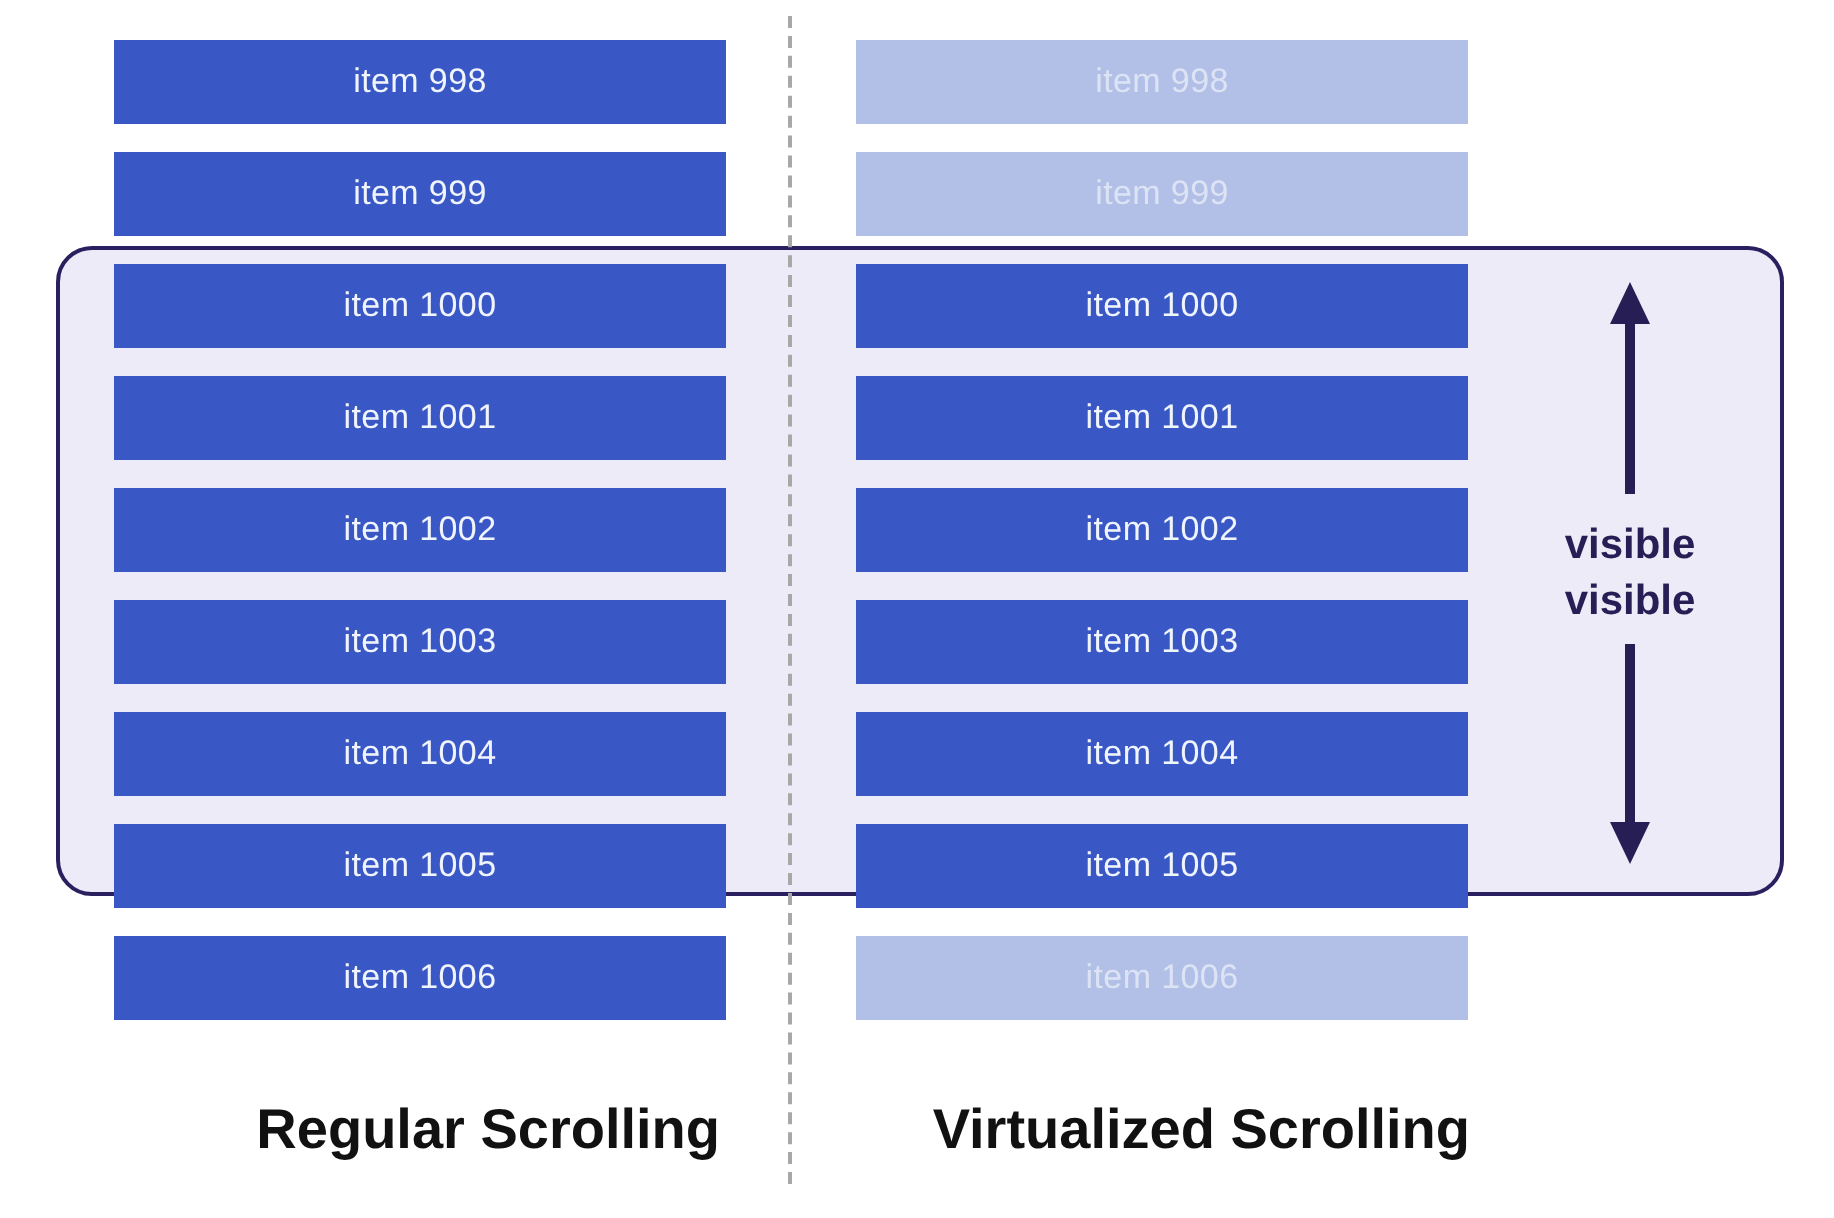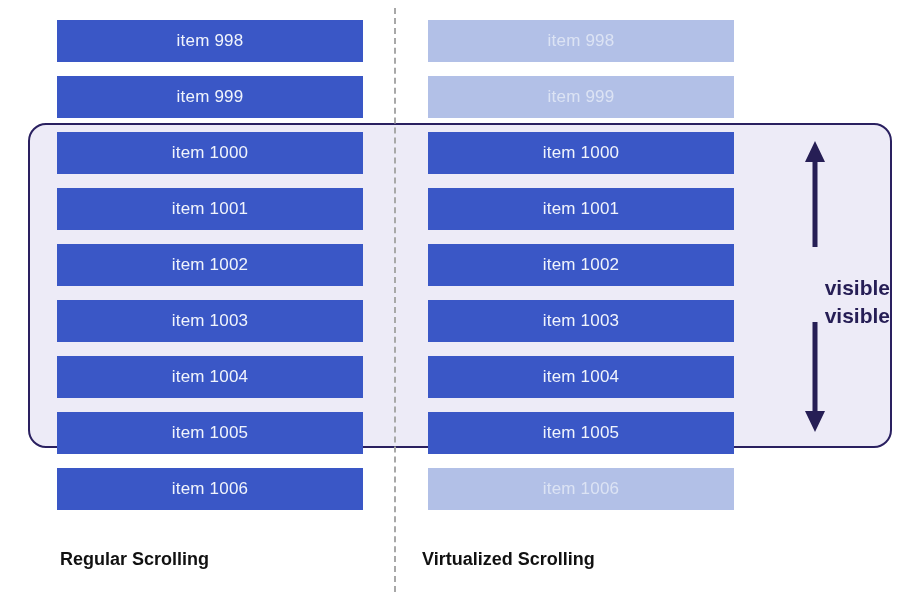--- a/index.html
+++ b/index.html
@@ -57,49 +57,49 @@
     justify-content: center;
     letter-spacing: 0.2px;
   }
   .bar.faded {
     background: var(--bar-faded);
     color: var(--bar-text-faded);
   }
   .viewport-label {
     position: absolute;
     left: 740px;
-    top: 274px;
+    top: 259px;
     width: 150px;
-    text-align: right;
+    text-align: center;
     font-size: 21px;
     font-weight: bold;
     line-height: 1.32;
     color: var(--arrow);
     z-index: 2;
   }
   .arrow {
     position: absolute;
     left: 804px;
     color: var(--arrow);
     z-index: 2;
   }
   .arrow-up   { top: 141px; }
   .arrow-down { top: 322px; }
   .col-title {
     position: absolute;
     top: 549px;
     width: 300px;
-    text-align: left;
-    font-size: 18px;
+    text-align: right;
+    font-size: 28px;
     font-weight: bold;
     color: var(--title-text);
     z-index: 3;
   }
   .col-title.left  { left: 60px; }
-  .col-title.right { left: 422px; }
+  .col-title.right { left: 435px; }
 </style>
 </head>
 <body>
 
 <div class="stage">
 
   <div class="viewport-box"></div>
 
   <div class="divider"></div>
 

